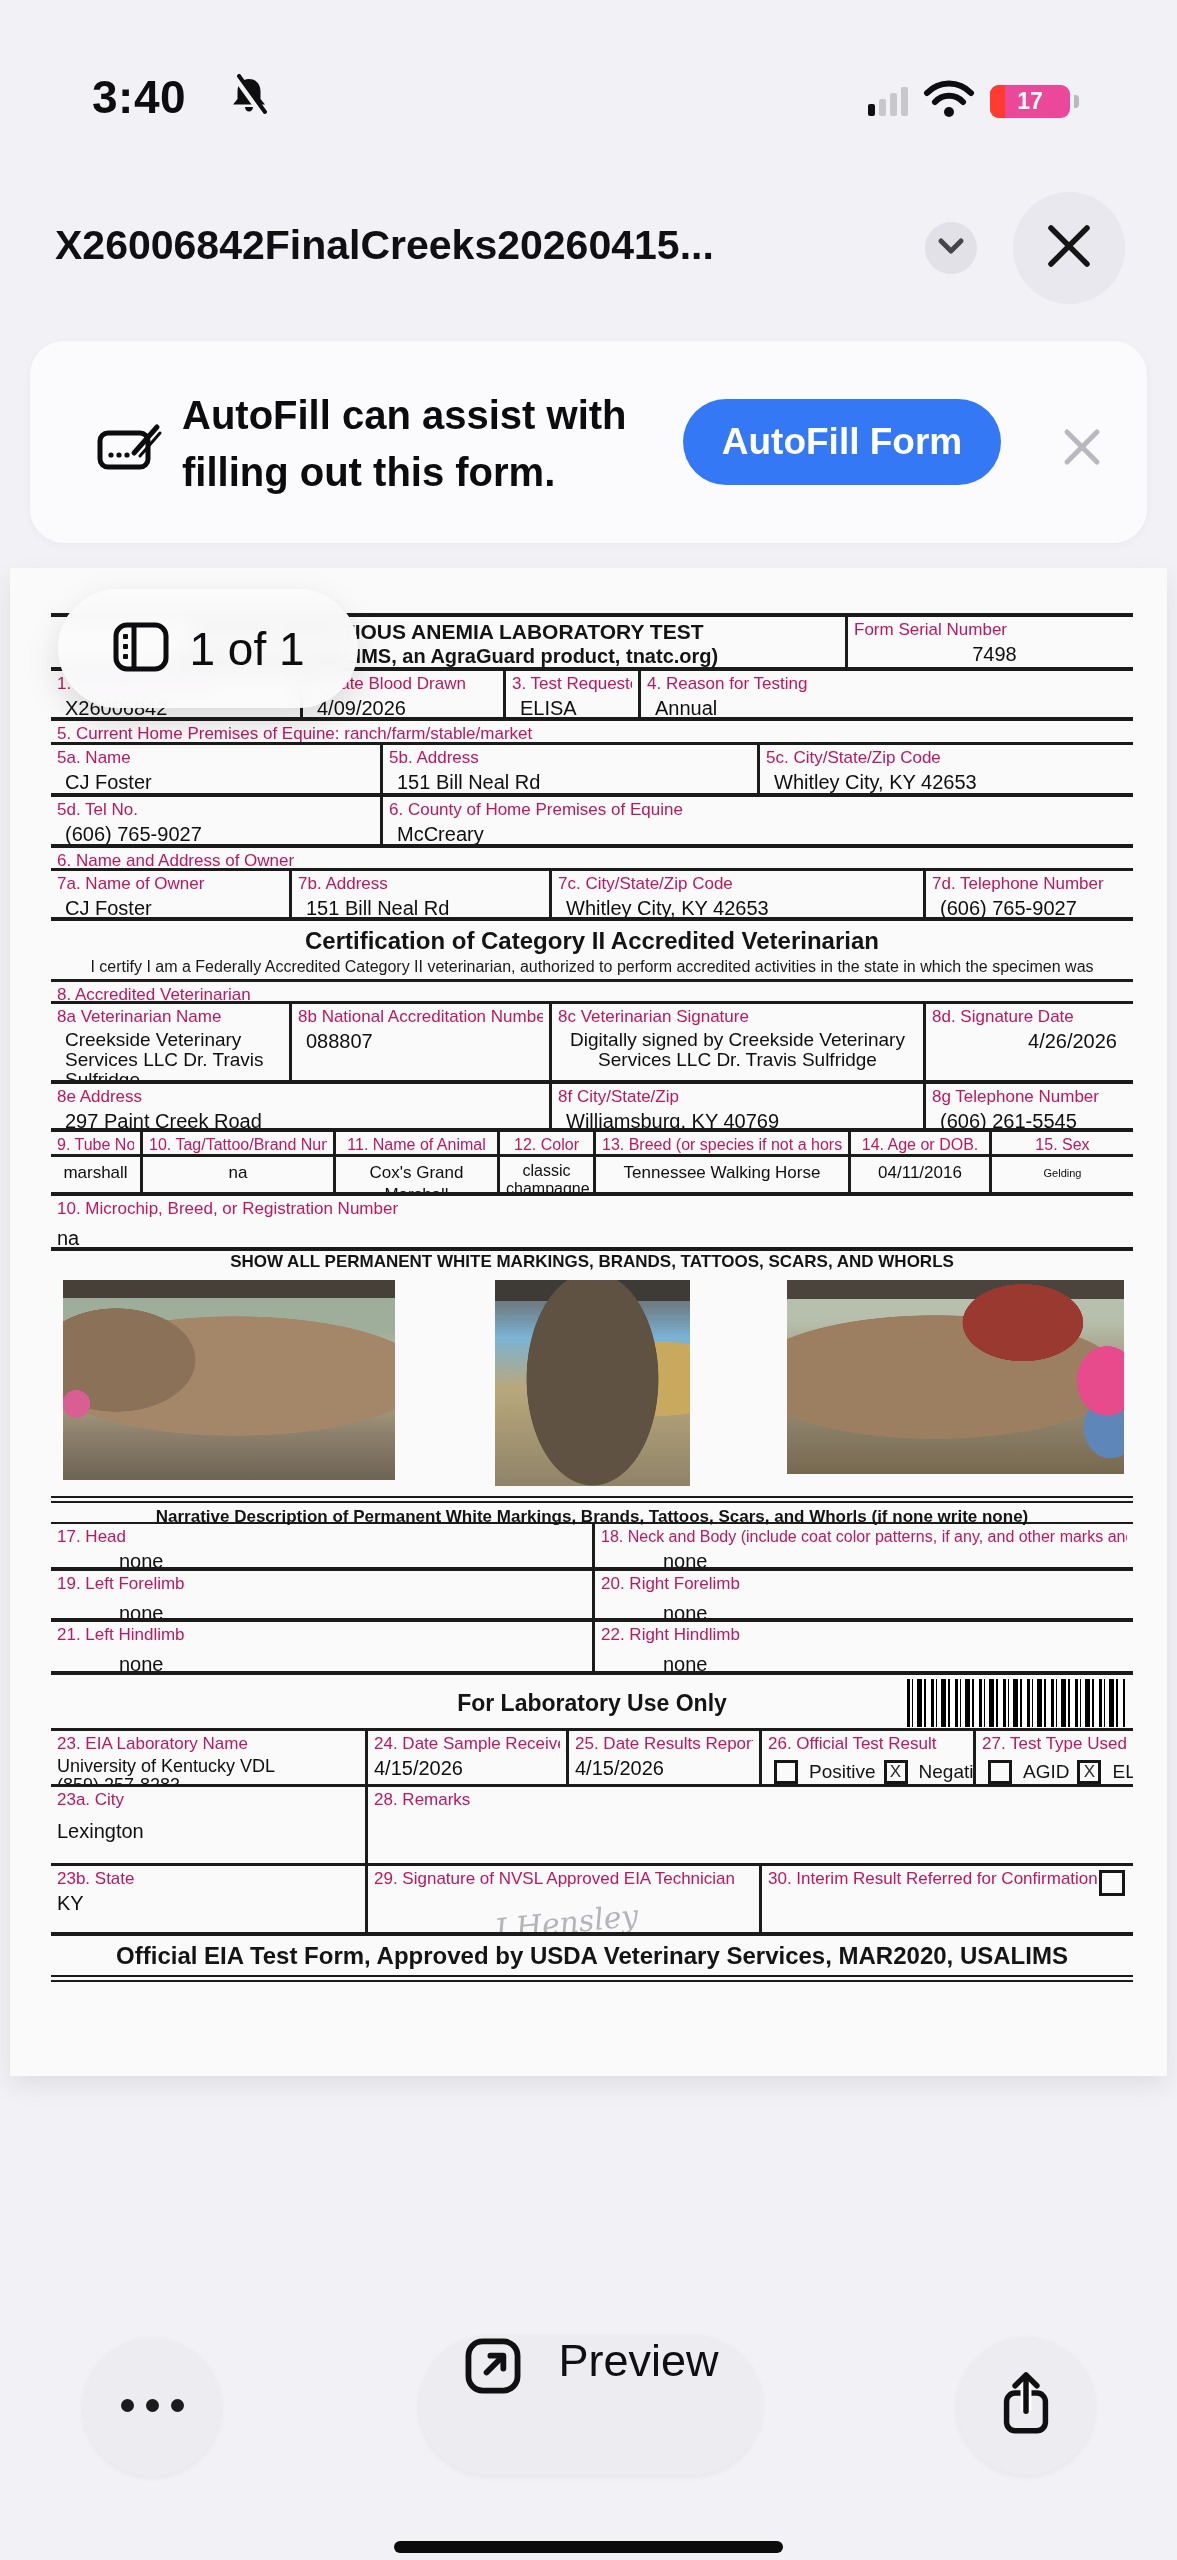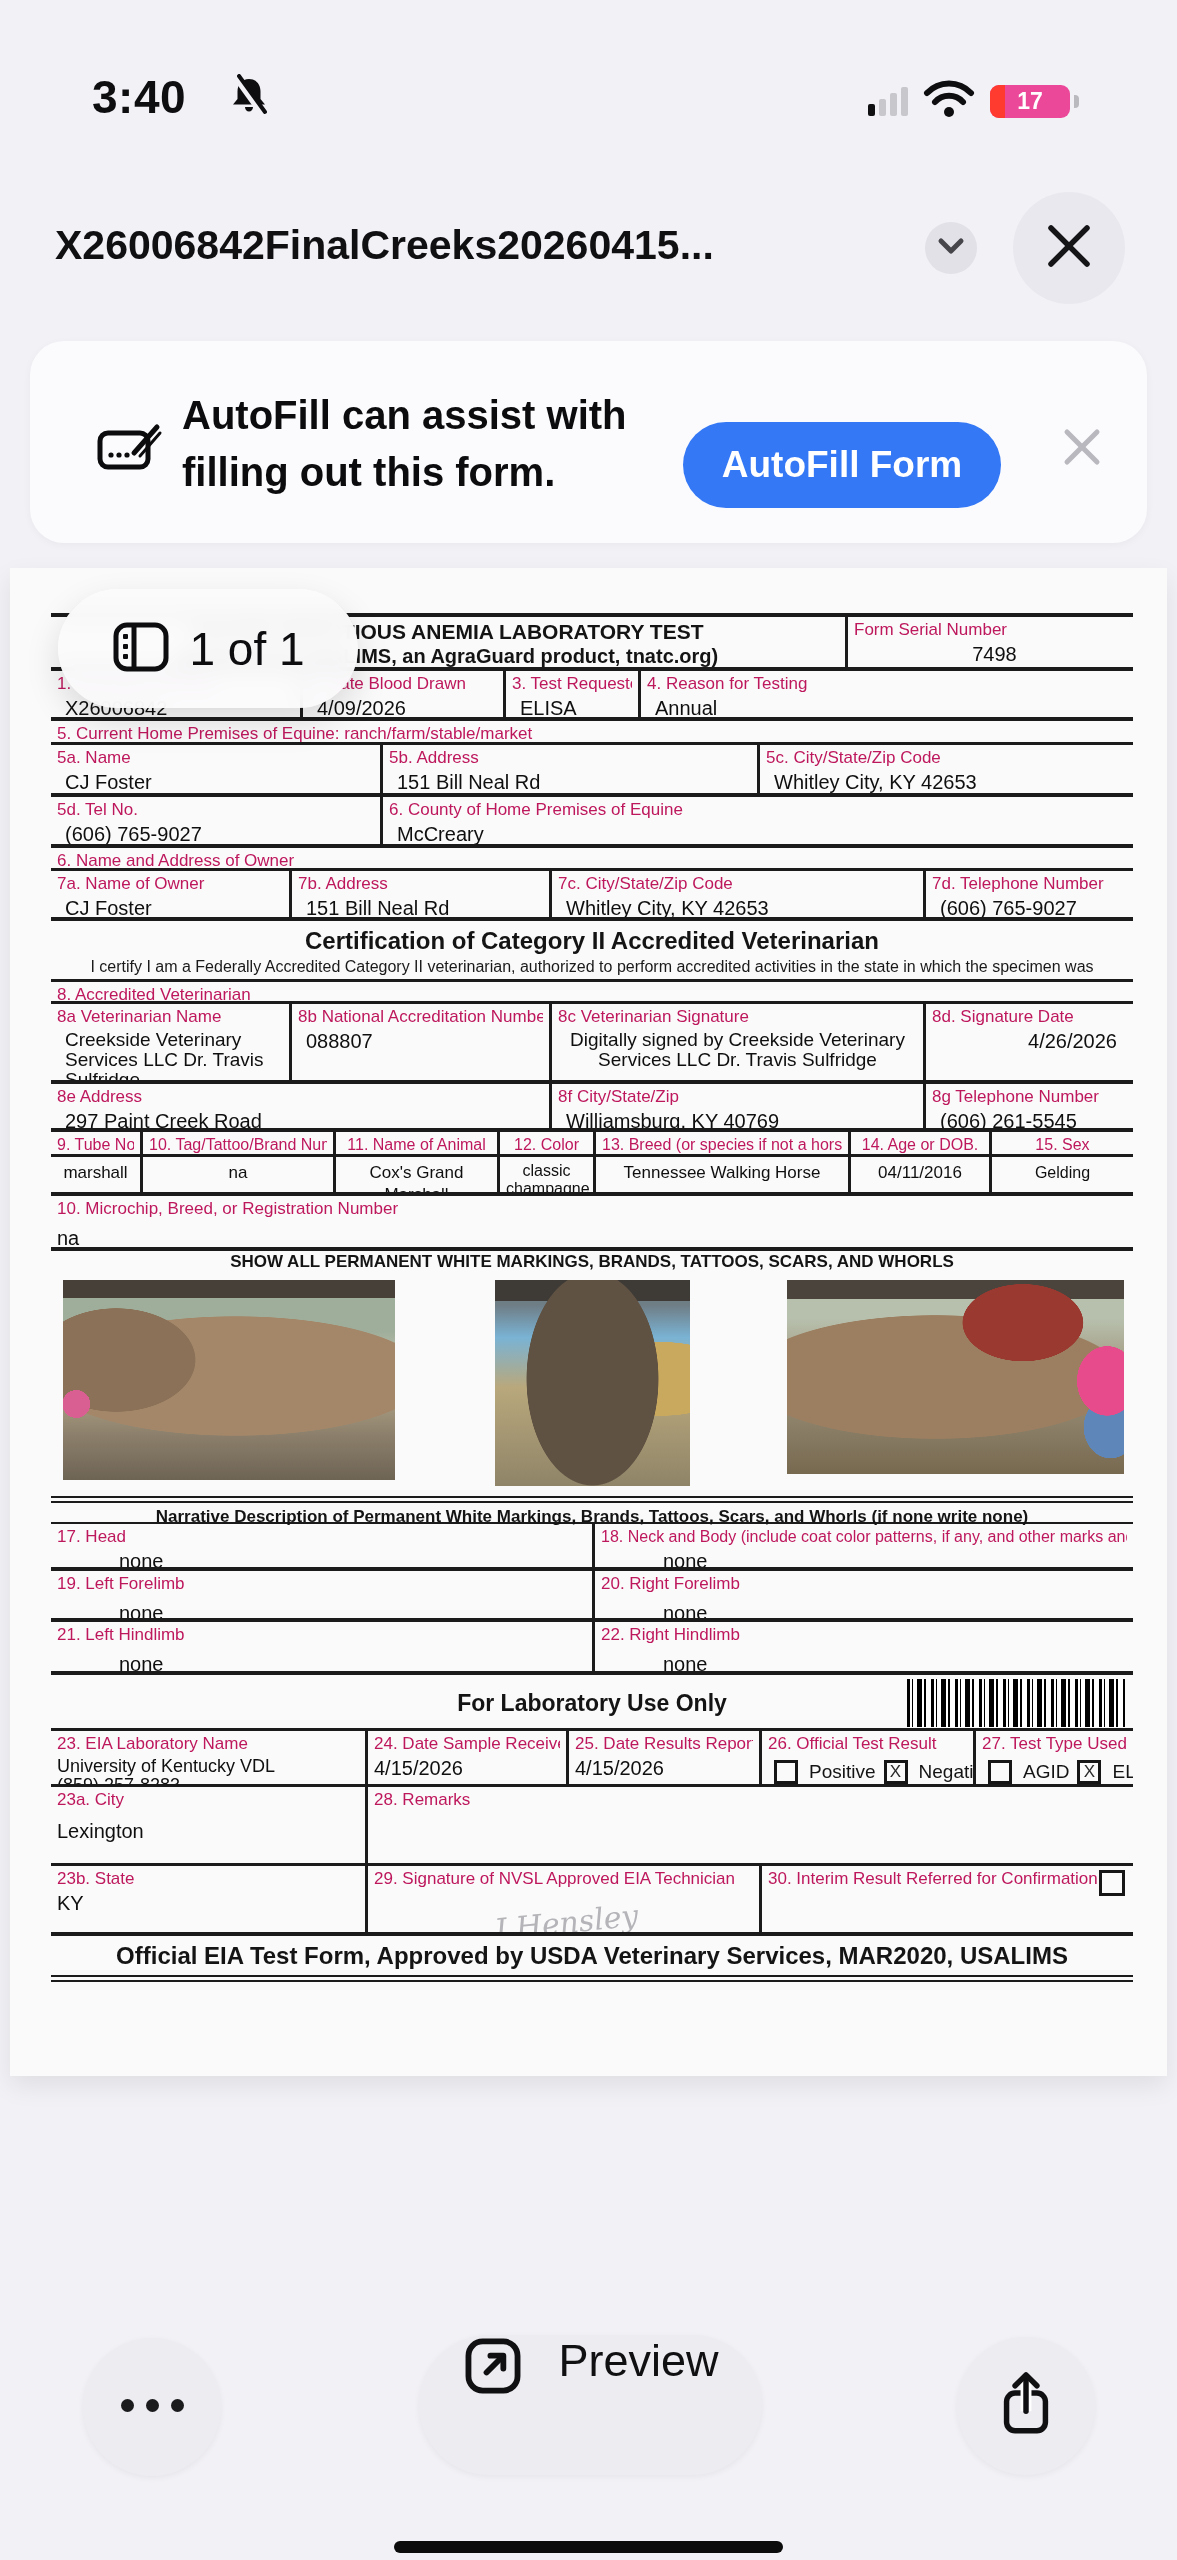--- a/index.html
+++ b/index.html
@@ -29,21 +29,21 @@
              background:#e9e8ee;display:flex;align-items:center;justify-content:center;}
 
   
   .af-card{position:absolute;left:30px;top:341px;width:1117px;height:202px;border-radius:34px;
            background:#fbfbfd;box-shadow:0 2px 8px rgba(0,0,0,.04);}
   .af-icon{position:absolute;left:66px;top:78px;}
   .af-msg{position:absolute;left:152px;top:46px;width:530px;font-size:40px;font-weight:600;
           line-height:57px;color:#0c0c0e;}
   .af-btn{position:absolute;left:653px;top:58px;width:318px;height:86px;border-radius:44px;
           background:#3478f6;color:#fff;font-size:37px;font-weight:600;display:flex;
-          align-items:center;justify-content:center;margin-top:23px;}
+          align-items:center;justify-content:center;}
   .af-x{position:absolute;left:1020px;top:76px;width:64px;height:64px;display:flex;
         align-items:center;justify-content:center;}
 
   
   .page{position:absolute;left:10px;top:568px;width:1157px;height:1508px;background:#fafafa;
         box-shadow:0 10px 24px rgba(0,0,0,.08);}
   .form{position:absolute;left:41px;top:45px;width:1082px;border-top:4px solid #1b1b1b;color:#141414;}
   .row{display:grid;position:relative;border-bottom:3px solid #1b1b1b;}
   .row.thk{border-bottom-width:4px;}
   .row>.cell{border-left:3px solid #1b1b1b;padding:2px 6px 0 6px;min-width:0;overflow:hidden;}
@@ -365,21 +365,21 @@
         <div class="cell ctr">
             <div class="val" style="font-size:16px;line-height:18px;padding-left:0;">classic champagne</div>
           </div>
         <div class="cell ctr">
             <div class="val" style="font-size:17px;padding-left:0;">Tennessee Walking Horse</div>
           </div>
         <div class="cell ctr">
             <div class="val" style="font-size:17px;padding-left:0;">04/11/2016</div>
           </div>
         <div class="cell ctr">
-            <div class="val" style="font-size:16px;padding-left:0;">Gelding</div>
+            <div class="val" style="font-size:11px;padding-left:0;">Gelding</div>
           </div>
       </div>
 
       <div class="row thk" style="grid-template-columns:1082px;height:55px;">
         <div class="cell">
           <div class="lbl">10. Microchip, Breed, or Registration Number</div>
           <div class="val" style="padding-left:0;padding-top:8px;">na</div>
         </div>
       </div>
 

